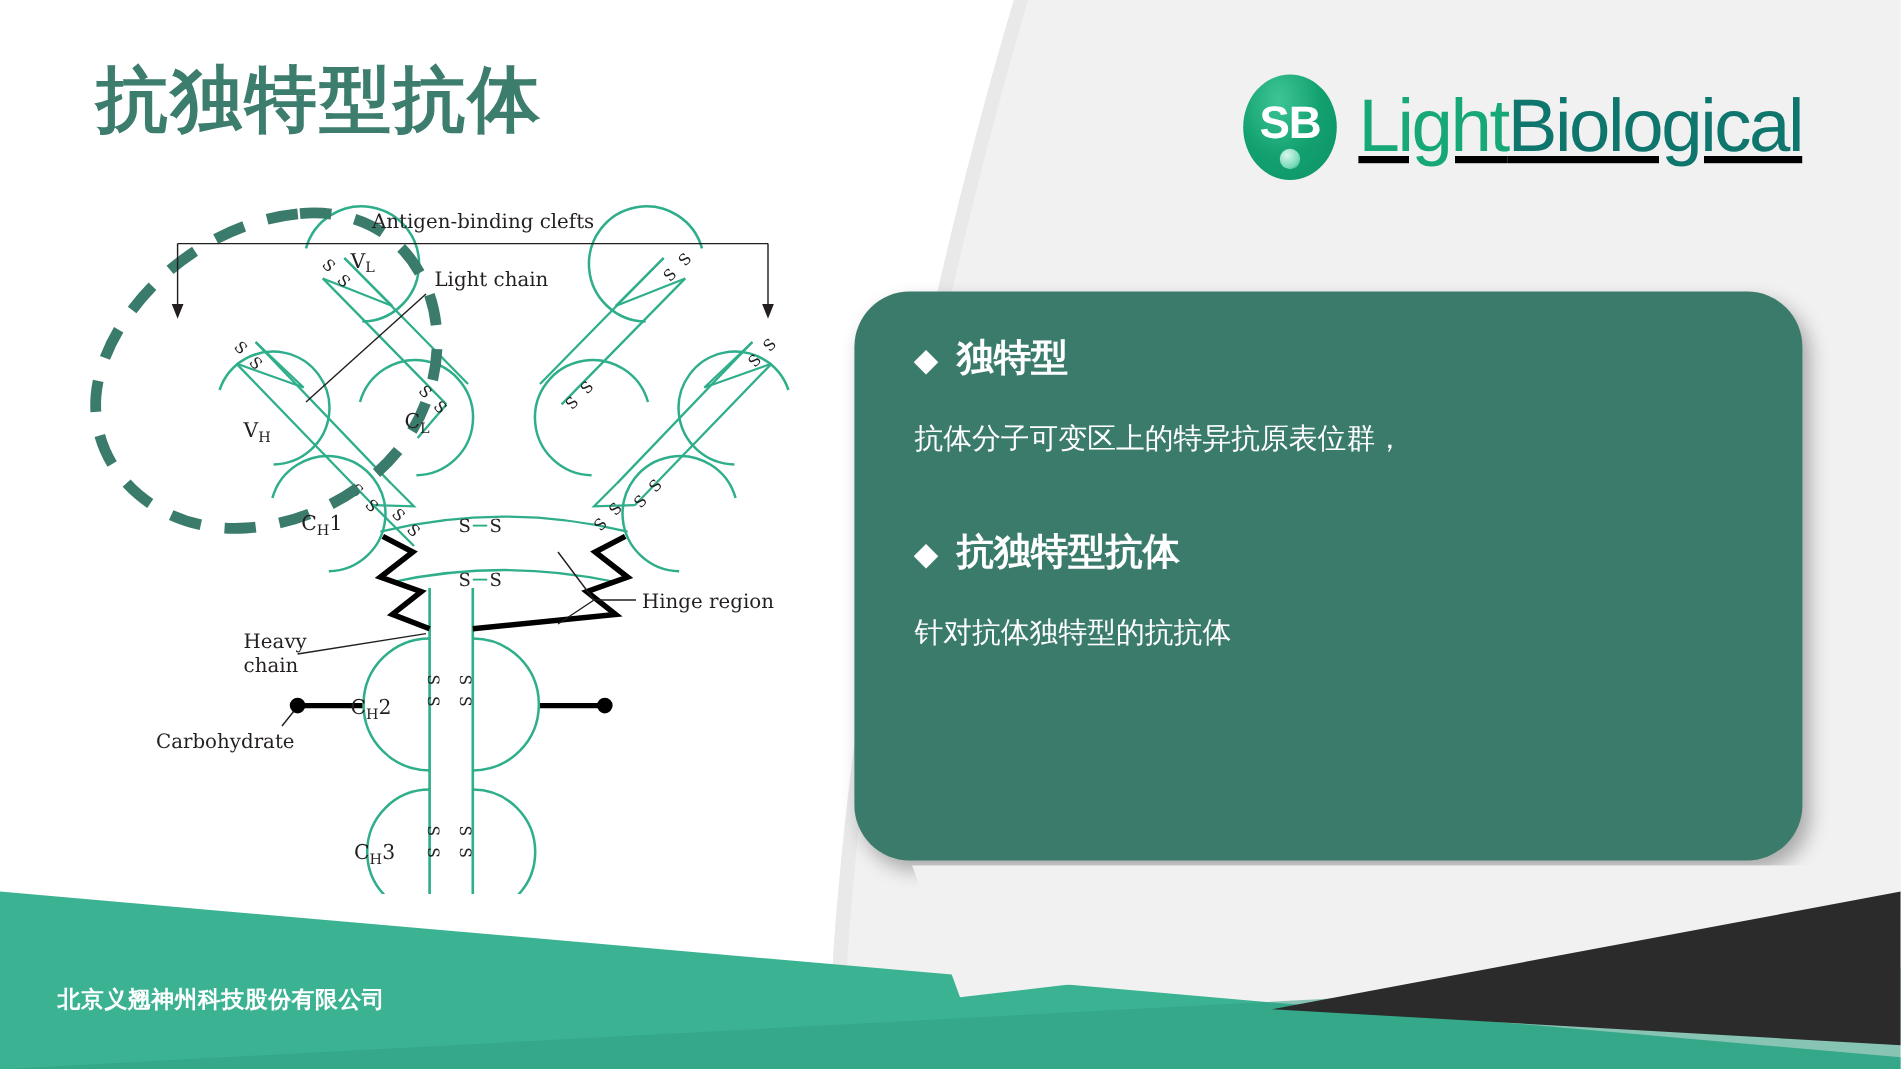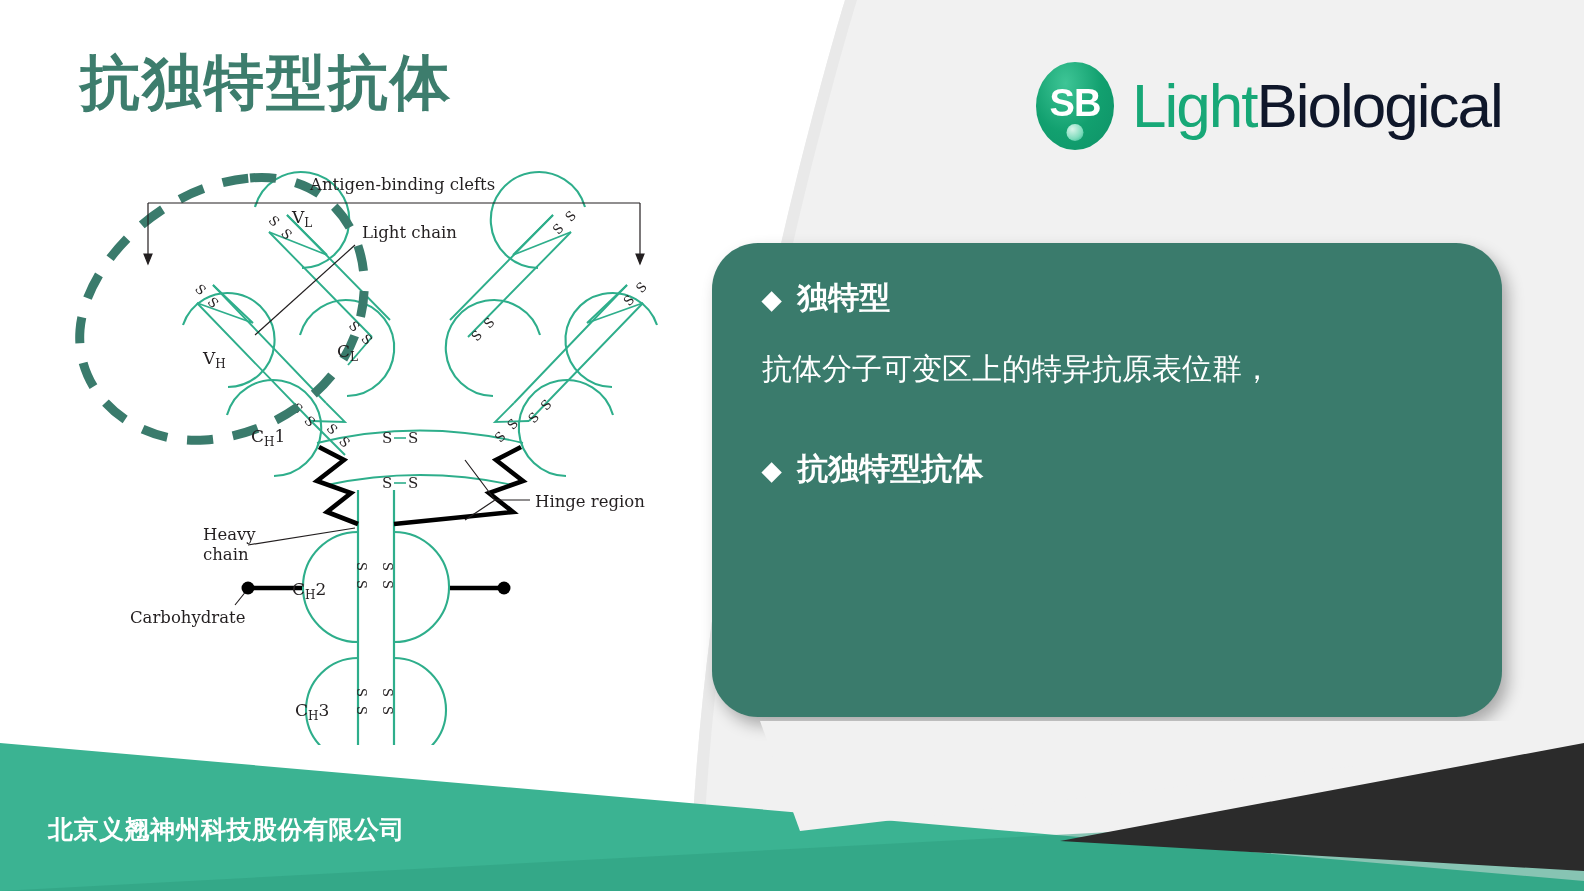--- a/index.html
+++ b/index.html
@@ -25,20 +25,21 @@
     line-height:1.15;
     white-space:nowrap;
   }
 
   
   #brand-logo {
     position:absolute;
     left:1036px; top:62px;
     display:flex; align-items:center; gap:18px;
     height:88px;
+    text-decoration:underline;
   }
   .logo-badge {
     position:relative;
     width:78px; height:88px;
     border-radius:50%;
     background:radial-gradient(ellipse at 38% 24%, #3ec596 0%, #12a06f 52%, #0e9267 100%);
     flex:0 0 auto;
   }
   .logo-badge .badge-text {
     position:absolute; inset:0;
@@ -48,48 +49,48 @@
     padding-bottom:6px;
   }
   .logo-badge .badge-dot {
     position:absolute;
     left:50%; bottom:9px; transform:translateX(-50%);
     width:17px; height:17px; border-radius:50%;
     background:radial-gradient(circle at 35% 30%, #d9f5ea 0%, #7fdcbd 60%, #27b089 100%);
   }
   .logo-word { display:flex; align-items:baseline; font-size:62px; line-height:1; }
   .logo-word .w-sino { color:#17a877; font-weight:normal; letter-spacing:-2px; }
-  .logo-word .w-bio  { color:#0f172a; font-weight:normal; letter-spacing:-2px;text-align:center; }
+  .logo-word .w-bio  { color:#0f766e; font-weight:normal; letter-spacing:-2px;text-align:center; }
 
   
   #content-card {
     position:absolute;
     left:712px; top:243px;
     width:790px; height:474px;
     background:#3a7b6c;
     border-radius:46px;
     box-shadow:6px 8px 16px rgba(0,0,0,0.30);
     padding:34px 40px 0 50px;
     color:#ffffff;
   }
   .bullet-head {
     display:flex; align-items:baseline; gap:16px;
     font-size:31px; font-weight:bold;
     white-space:nowrap;
   }
   .bullet-mark { font-size:25px; line-height:1; color:#ffffff; }
-  .body-line { font-size:30px; margin-top:30px; white-space:nowrap; }
+  .body-line { font-size:24px; margin-top:30px; white-space:nowrap; }
   .block-gap { height:58px; }
 
   
   #footer-deco { position:absolute; left:0; bottom:0; width:1584px; height:170px; }
   #footer-text {
     position:absolute;
     left:48px; bottom:45px;
-    color:#ffffff; font-size:25px; font-weight:bold;
+    color:#ffffff; font-size:19px; font-weight:bold;
     letter-spacing:0.5px;
     white-space:nowrap;
     z-index:5;
     font-family:Liberation Mono, monospace;
   }
 
   
   #antibody-diagram { position:absolute; left:55px; top:160px; width:630px; height:585px; }
 </style>
 </head>
@@ -288,20 +289,21 @@
     <span>独特型</span>
   </div>
   <div class="body-line">抗体分子可变区上的特异抗原表位群，</div>
 
   <div class="block-gap"></div>
 
   <div class="bullet-head">
     <span class="bullet-mark">◆</span>
     <span>抗独特型抗体</span>
   </div>
+  <div class="body-line">针对抗体独特型的抗抗体</div>
 </div>
 
 <div id="footer-deco">
   <svg width="1584" height="170" viewBox="0 0 1584 170">
     <path d="M 0 22 L 1584 160 L 1584 170 L 0 170 Z" fill="#3bb392"></path>
     <path d="M 0 170 L 1584 86 L 1584 170 Z" fill="#2f9e80" opacity="0.55"></path>
     <path d="M 1584 22 L 1060 120 L 1584 150 Z" fill="#2b2b2b"></path>
     <path d="M 760 0 L 1584 0 L 1584 18 L 800 110 Z" fill="#f1f1f1"></path>
   </svg>
   <div id="footer-text">北京义翘神州科技股份有限公司</div>

